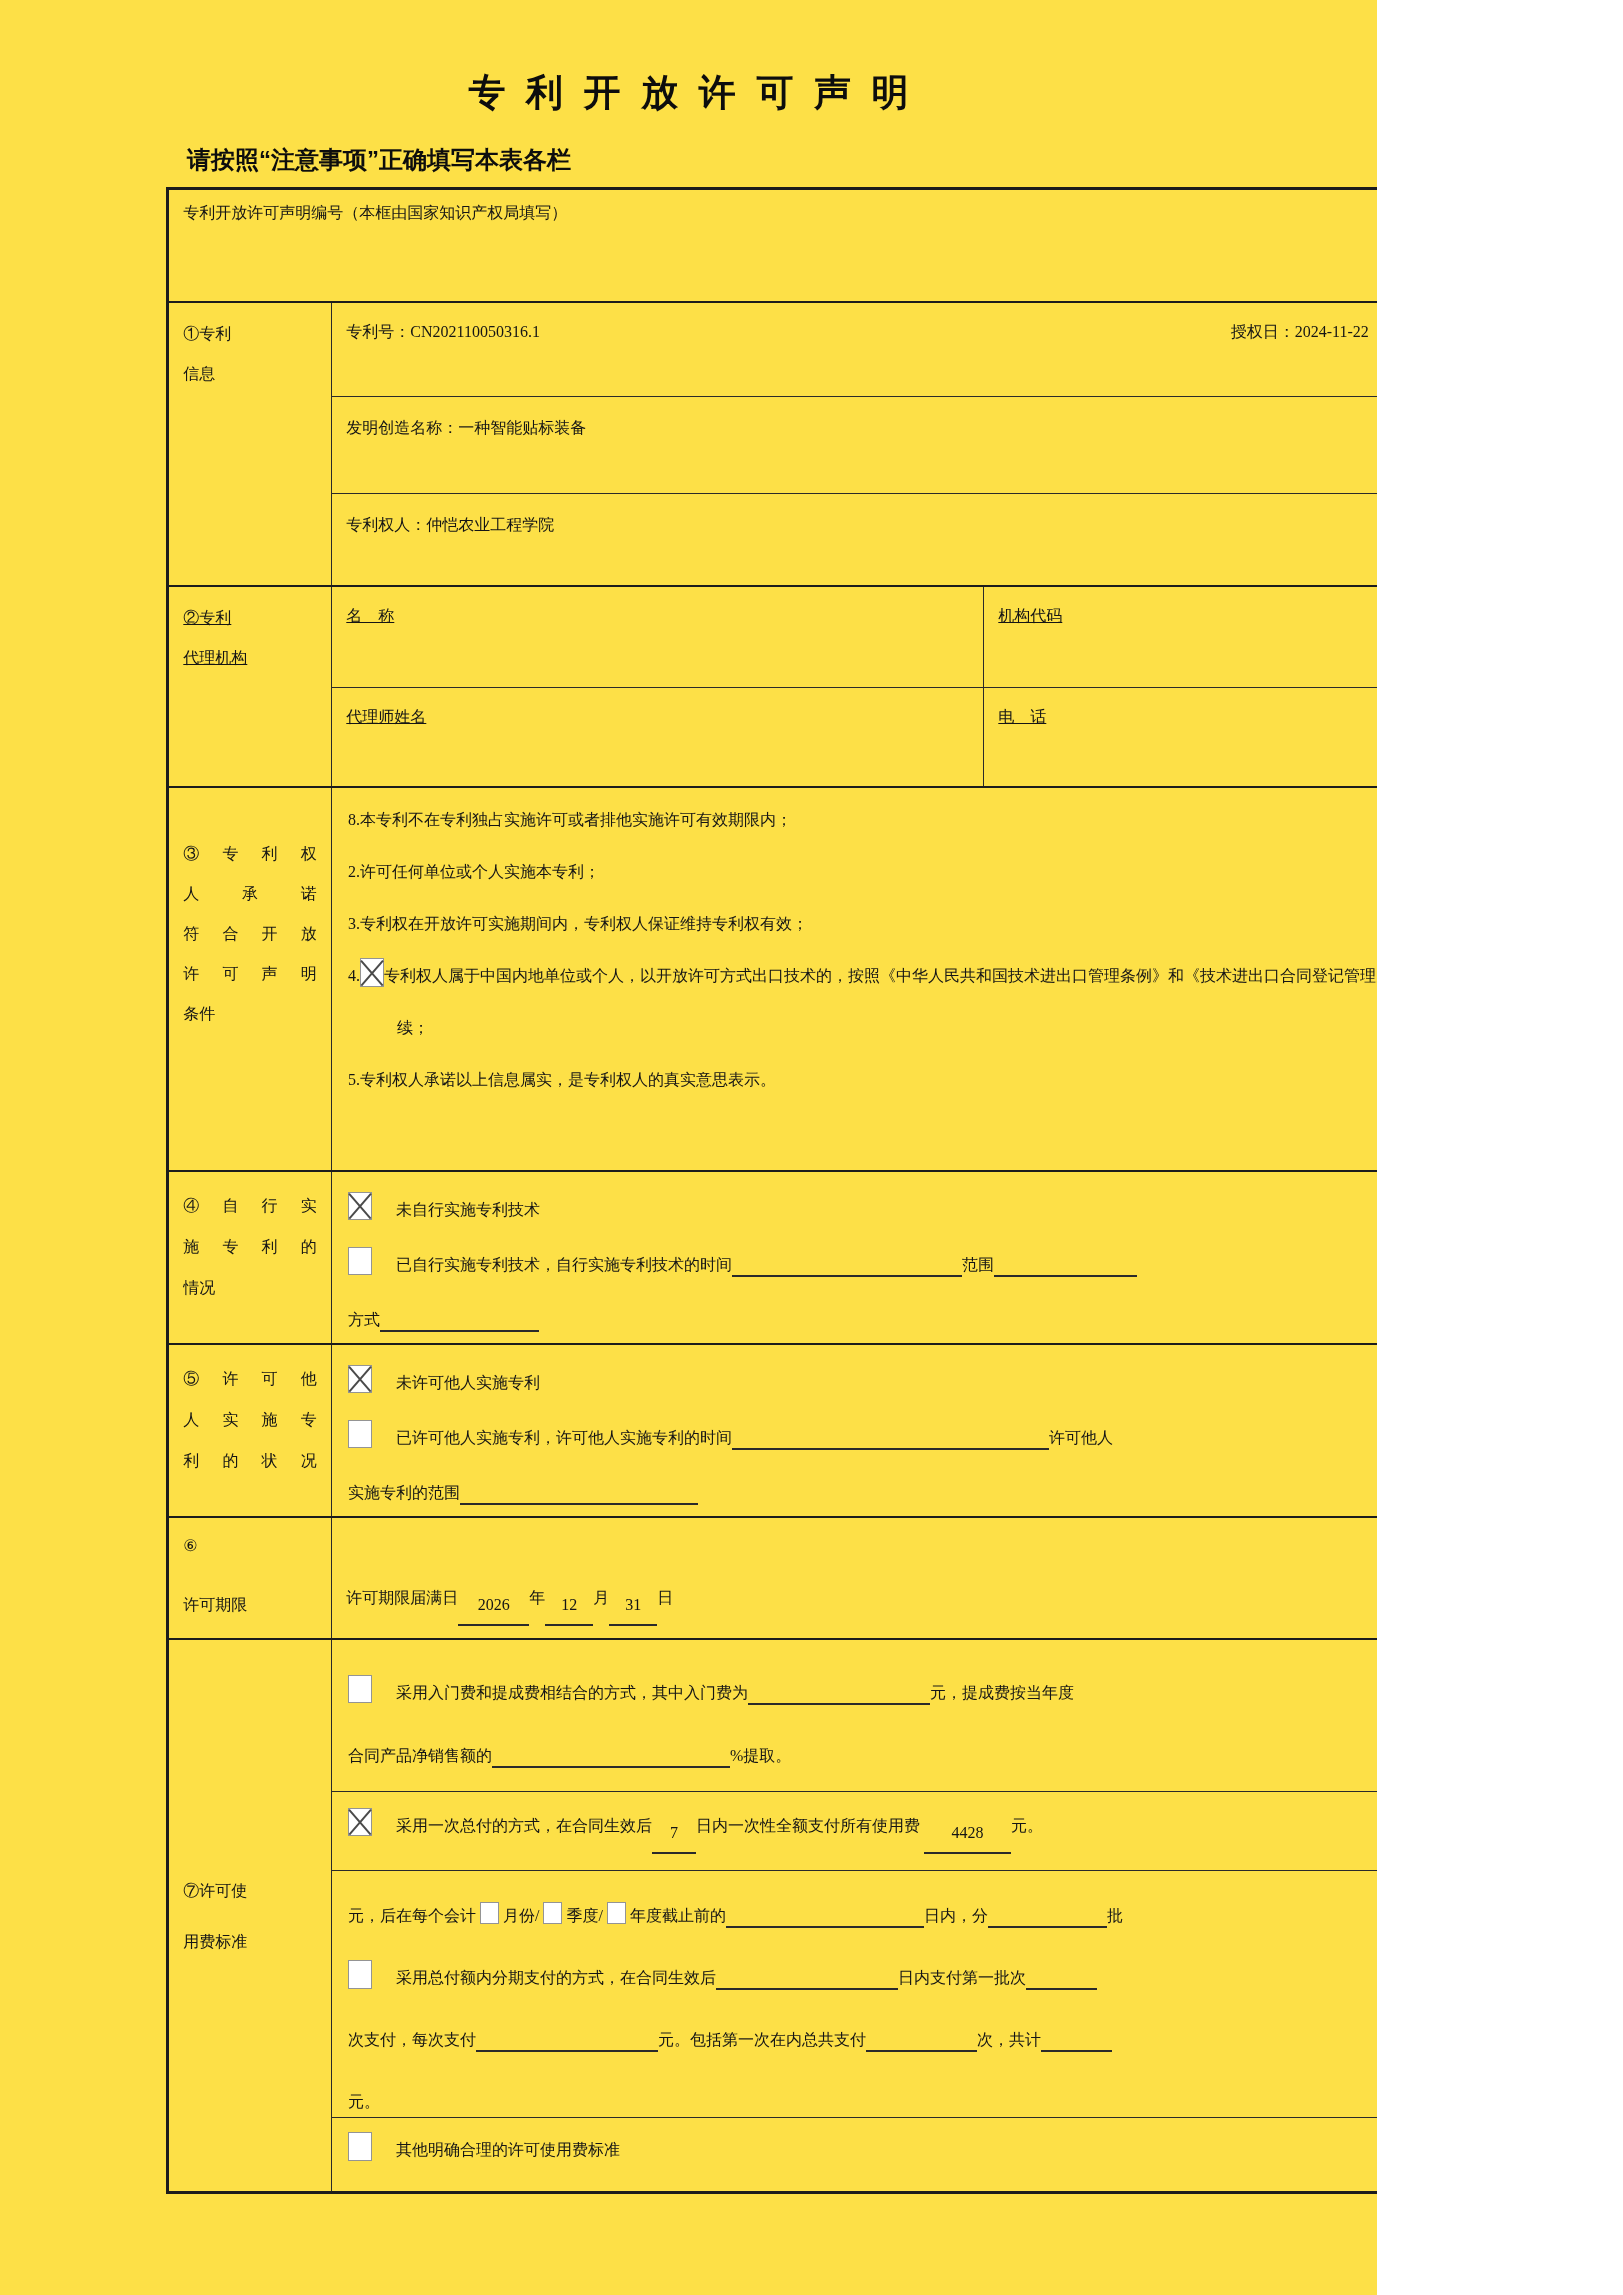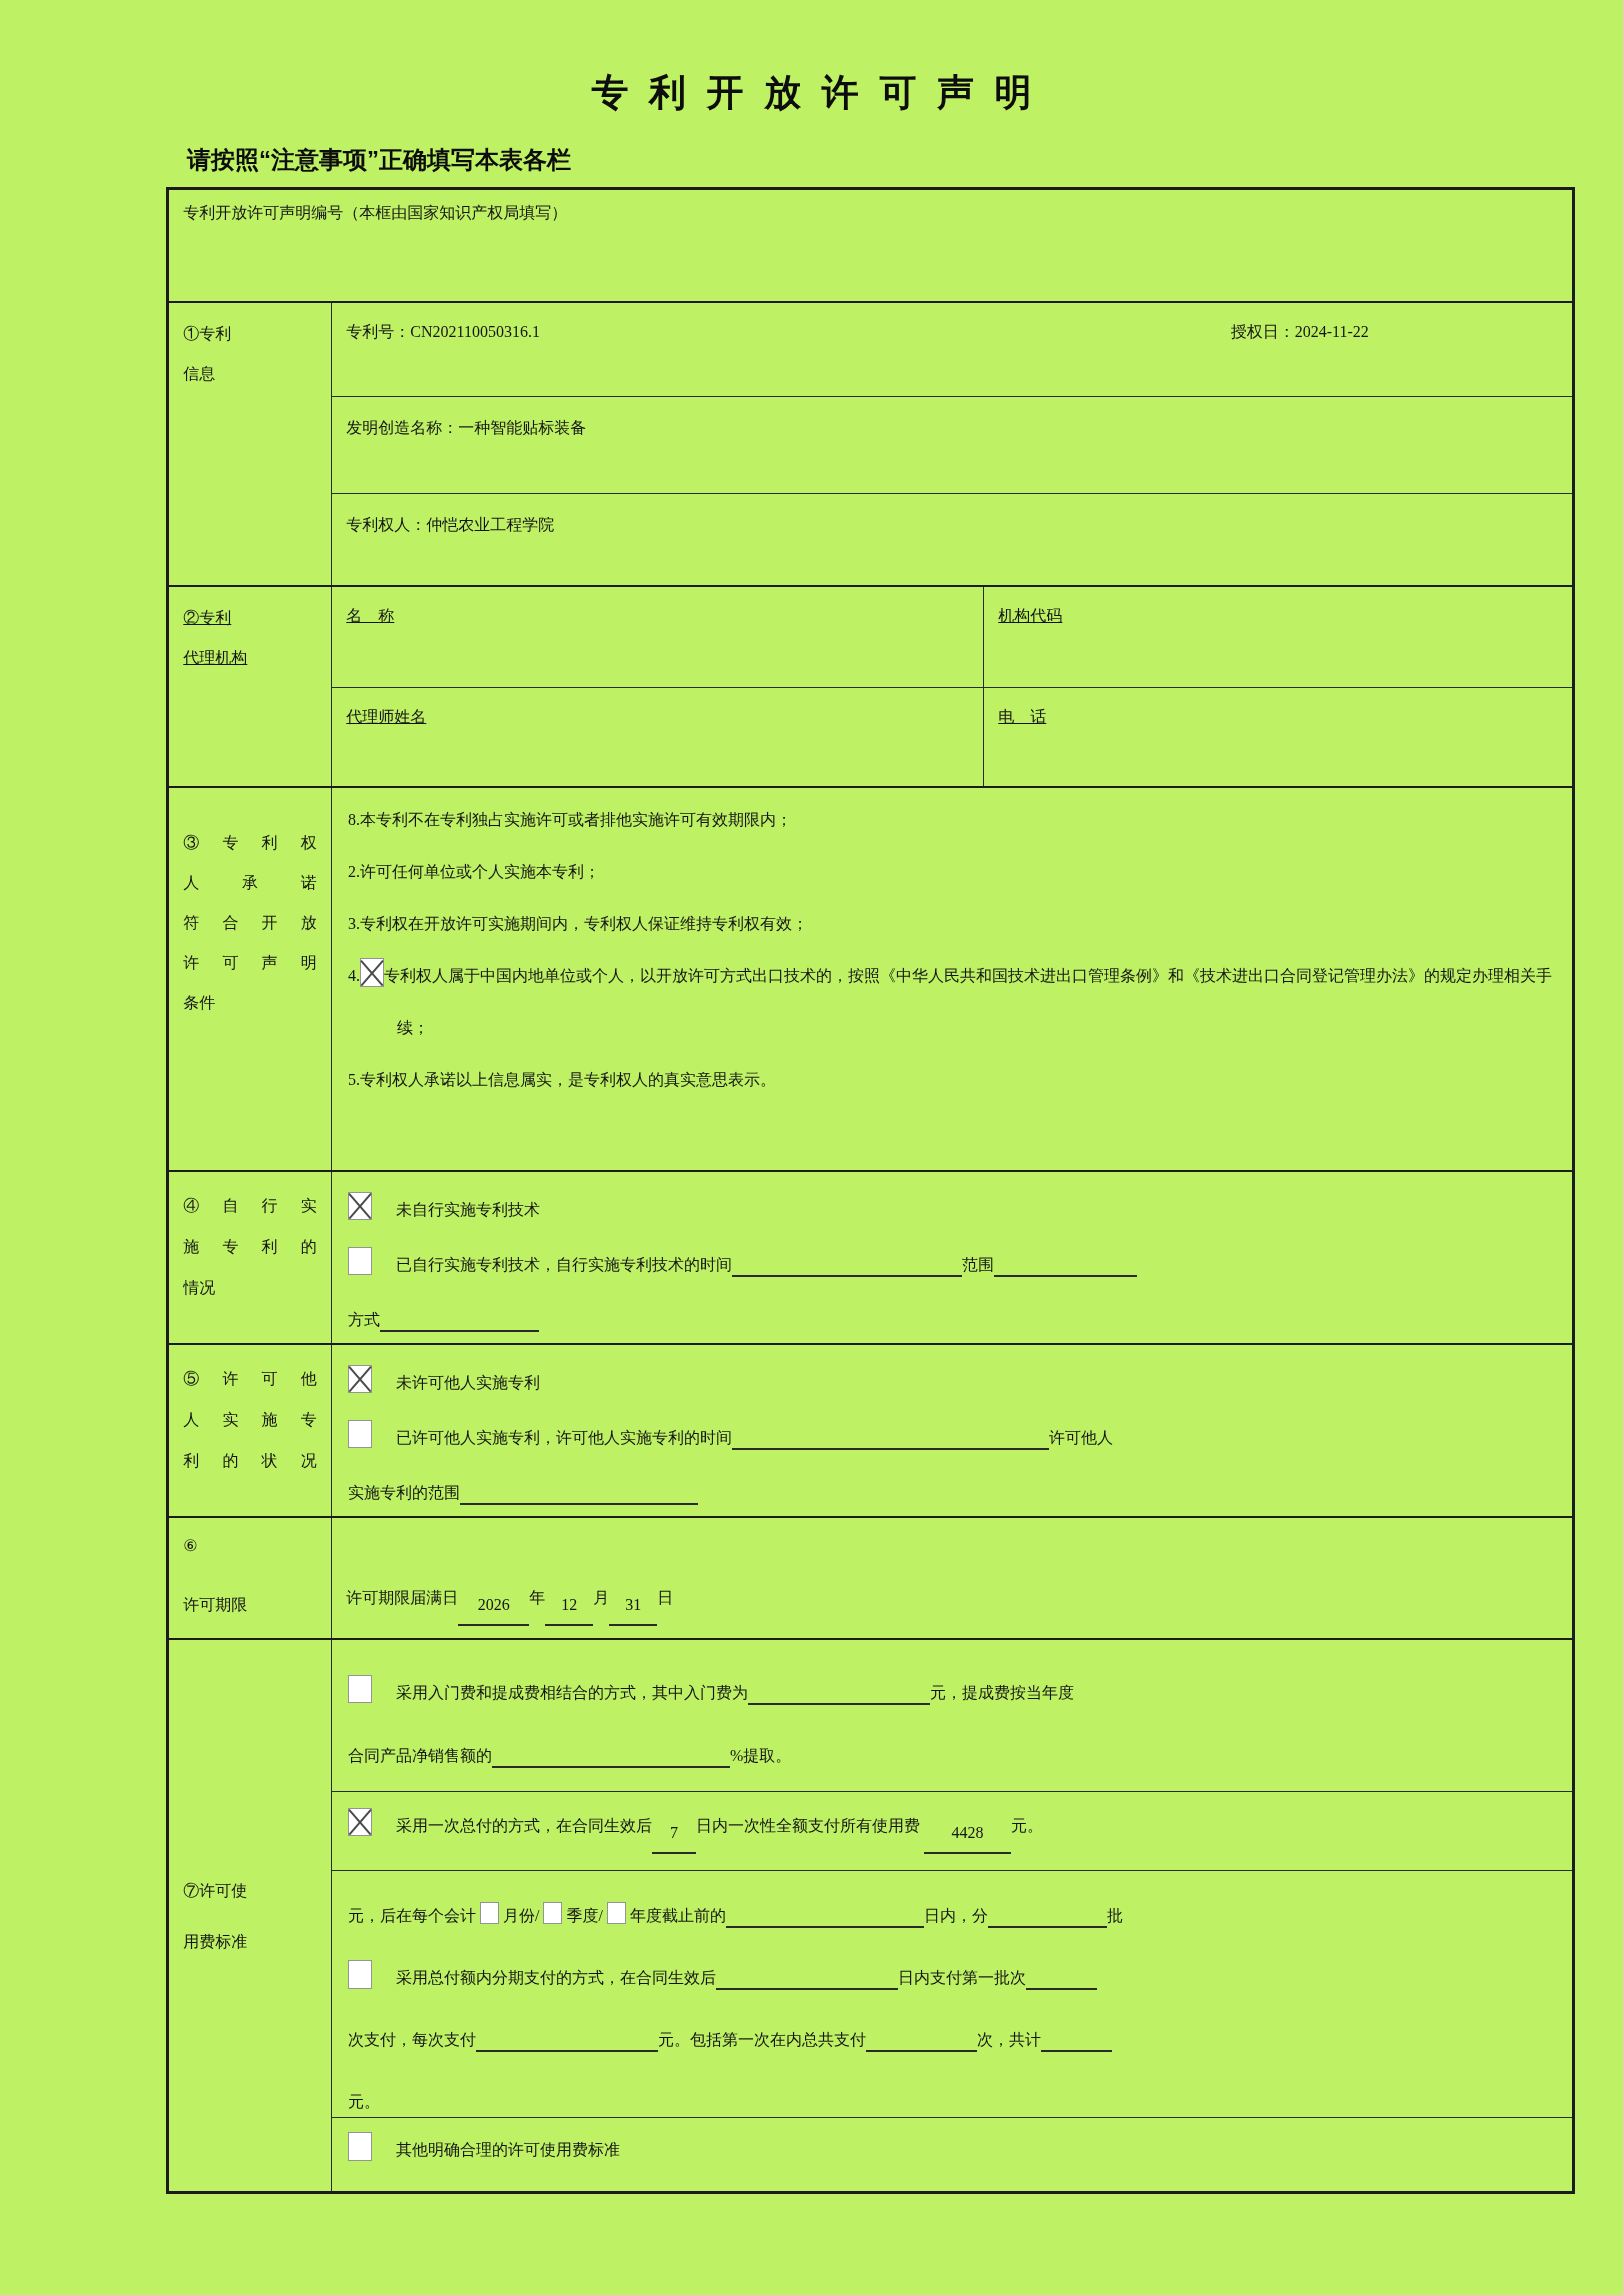--- a/index.html
+++ b/index.html
@@ -1,18 +1,18 @@
 <!DOCTYPE html>
 <html style="font-size:12.7px"><head>
 <meta charset="utf-8">
 <style>
   * { margin:0; padding:0; box-sizing:border-box; }
   html,body { background:#ffffff; }
   .page {
-    position:relative; width:1623px; height:2295px; background:#bef264;
+    position:relative; width:1377px; height:2295px; background:#fde047;
     font-family:"Liberation Serif","DejaVu Serif",serif;
     color:#151515; overflow:hidden;
   }
   .title {
     position:absolute; top:68px; left:0; width:100%;
     text-align:center; font-family:"Liberation Sans","DejaVu Sans",sans-serif;
     font-weight:bold; font-size:37px; letter-spacing:20.6px; text-indent:20.6px; color:#0d0d0d;
   }
   .note {
     position:absolute; top:144px; left:187px;
@@ -42,21 +42,21 @@
   .s1 .r2 { height:97px; padding-top:20.6px; }
   .s1 .r3 { flex:1; padding-top:20.6px; }
   .grant { margin-left:auto; margin-right:189px; }
   .s2 { height:201px;text-decoration:underline; }
   .s2 .row { display:flex; }
   .s2 .r1 { height:100px; }
   .s2 .r2 { flex:1; }
   .s2 .cellL { flex:0 0 652px; border-right:1.6px solid #2a2a2a; padding:19px 14.3px 0 14.3px; }
   .s2 .cellR { flex:1; padding:19px 14.3px 0 14.3px; }
   .s3 { height:384px; }
-  .s3 .lab { padding-top:35px; }
+  .s3 .lab { padding-top:46px; }
   .s3 .body { padding:6.3px 16px 0 16px; line-height:52px; }
   .hang { padding-left:49px; text-indent:-49px; }
   .s4 { height:173px; }
   .s4 .lab, .s5 .lab { padding-top:12.7px; line-height:41px; }
   .s4 .body, .s5 .body { padding:9.5px 16px 0 16px; line-height:55px; }
   .s5 { height:173px; }
   .s6 { height:122px; }
   .s6 .lab { display:flex; flex-direction:column; justify-content:space-between; padding:8px 14.3px 12.7px 14.3px; }
   .s6 .body { padding:70px 14.3px 0 14.3px; }
   .s7 { flex:1 1 auto; }

